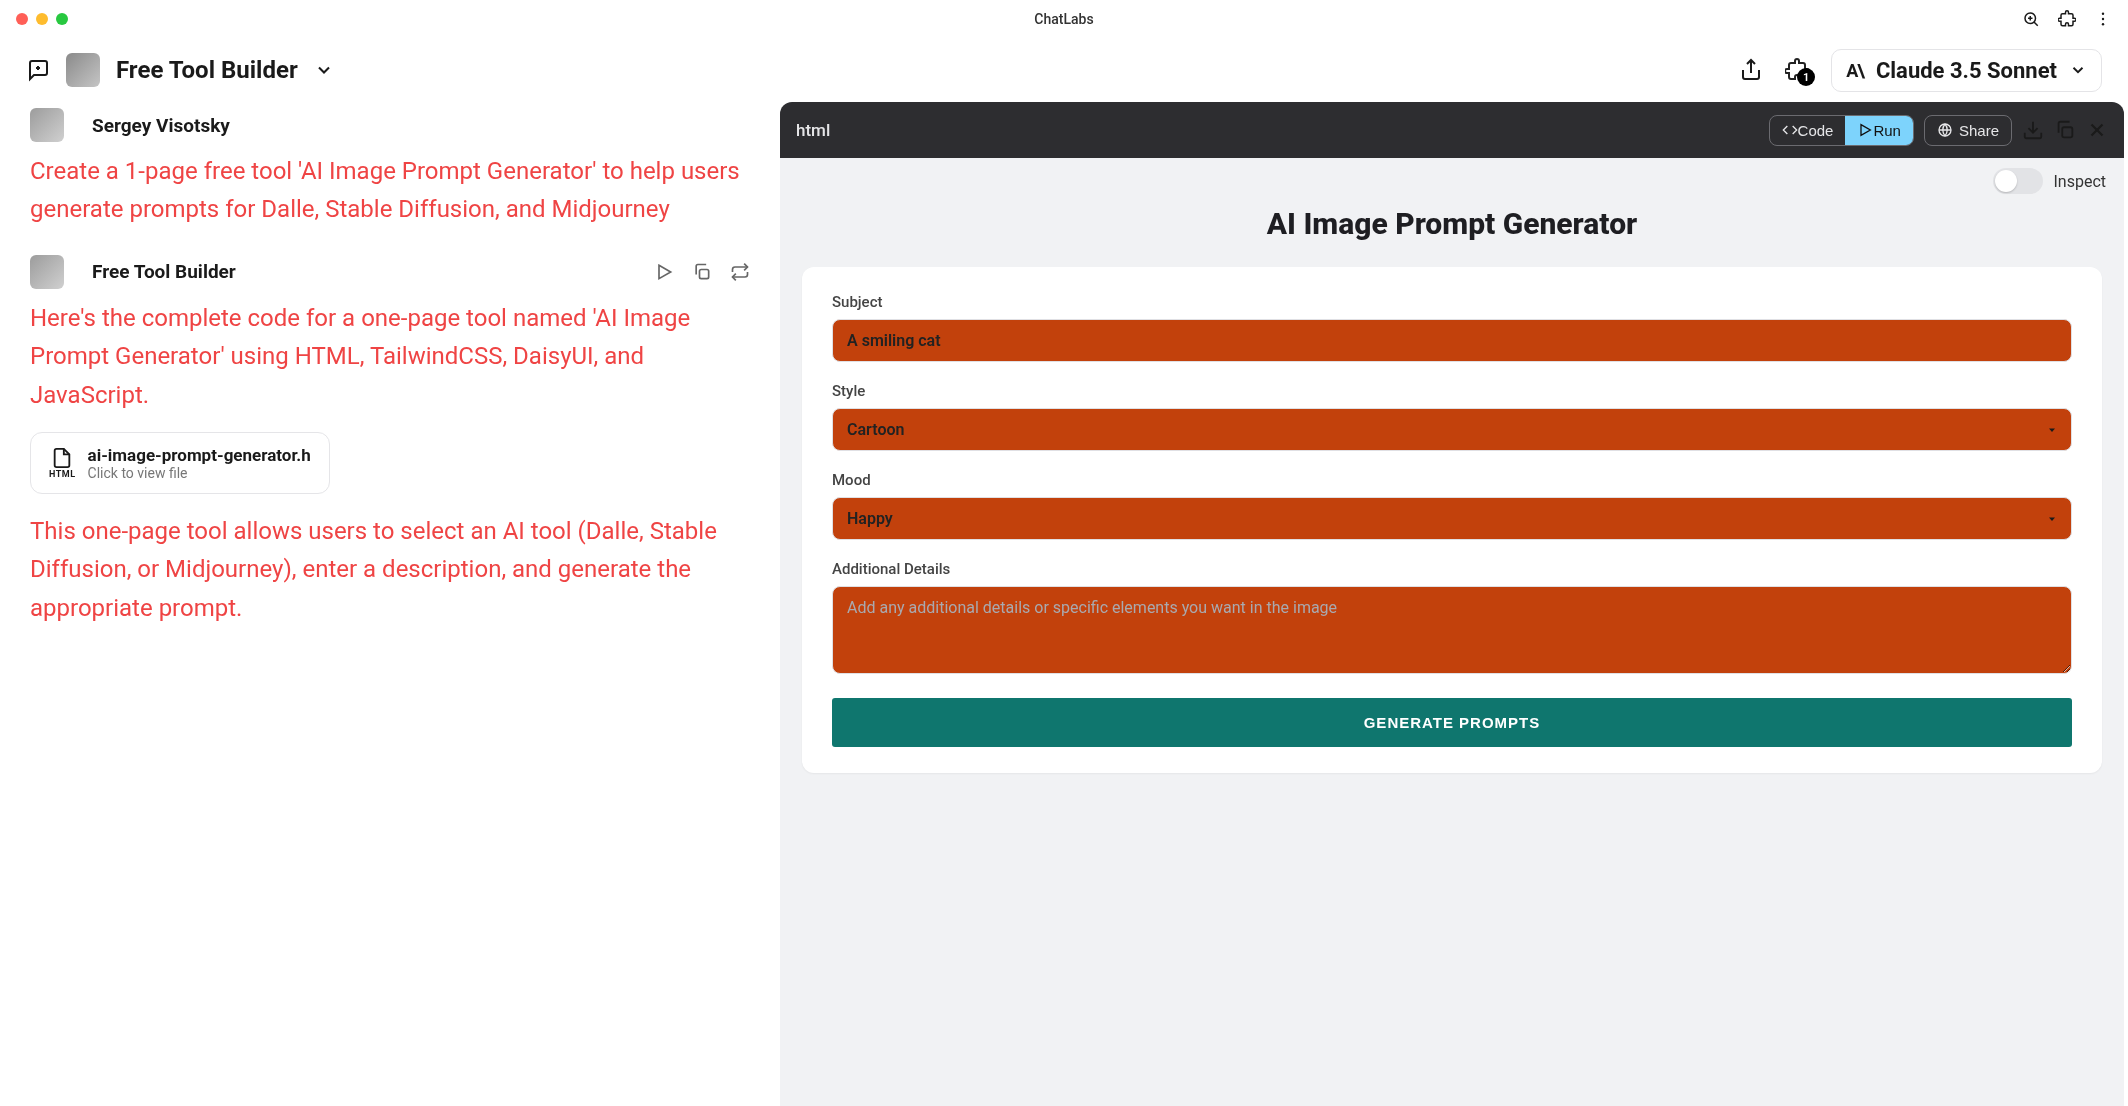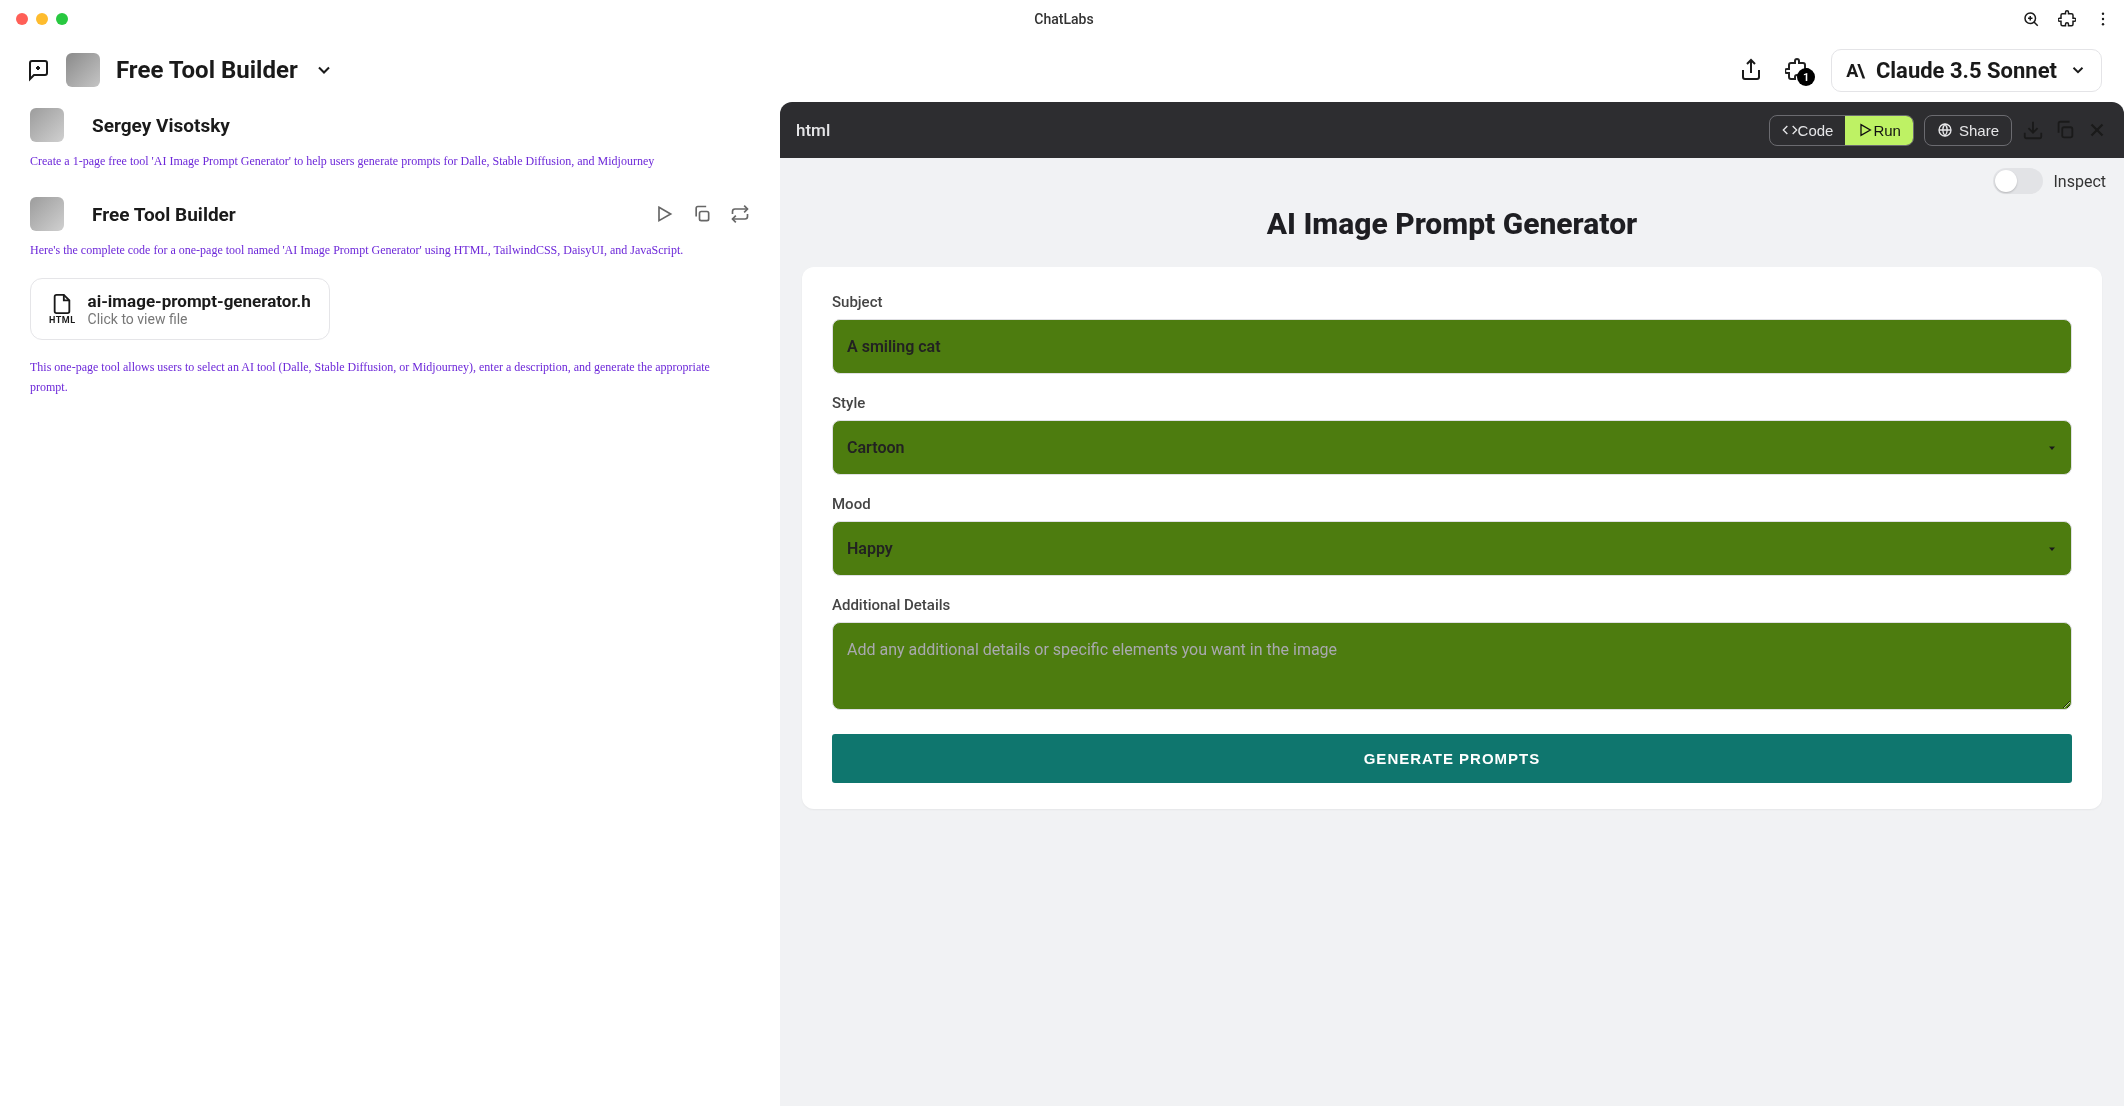--- a/index.html
+++ b/index.html
@@ -25,47 +25,47 @@
   .ai-logo{font-weight:700;font-size:18px;letter-spacing:-1px;}
   .model-name{font-size:22px;font-weight:700;}
   .main{display:flex;height:calc(100vh - 102px);}
   .chat{flex:0 0 780px;padding:6px 30px 0 30px;overflow:auto;}
   .msg{margin-bottom:26px;}
   .msg-head{display:flex;align-items:center;gap:28px;margin-bottom:10px;}
   .msg-av{width:34px;height:34px;border-radius:6px;background:linear-gradient(135deg,#9c9c9c,#d0d0d0);}
   .msg-name{font-weight:700;font-size:19px;}
   .msg-actions{margin-left:auto;display:flex;gap:18px;color:#666;}
   .msg-actions svg{width:20px;height:20px;cursor:pointer;}
-  .msg-body{font-size:12px;line-height:1.6;color:#6d28d9;font-family:Liberation Serif, serif;}
+  .msg-body{font-size:24px;line-height:1.6;color:#ef4444;}
   .file-card{display:inline-flex;align-items:center;gap:12px;border:1px solid #e5e5e8;border-radius:12px;padding:12px 18px;margin:18px 0;cursor:pointer;}
   .file-icon{display:flex;flex-direction:column;align-items:center;}
   .file-icon svg{width:26px;height:22px;}
   .file-icon-sub{font-size:9px;font-weight:700;letter-spacing:0.5px;}
   .file-name{font-weight:700;font-size:17px;}
   .file-hint{font-size:14px;color:#777;}
   
   .panel{flex:1;display:flex;flex-direction:column;background:#f1f2f4;border-top-left-radius:12px;border-top-right-radius:12px;overflow:hidden;margin-right:4px;}
   .panel-tb{height:56px;background:#2d2d30;display:flex;align-items:center;padding:0 16px;gap:10px;}
   .tab-label{color:#e6e6e8;font-size:17px;font-weight:500;}
   .panel-tb-right{margin-left:auto;display:flex;align-items:center;gap:10px;}
   .seg{display:flex;border:1px solid #6b6b70;border-radius:8px;overflow:hidden;}
   .seg-btn{display:flex;align-items:center;padding:6px 12px;font-size:15px;color:#e6e6e8;background:transparent;border:none;cursor:pointer;}
-  .seg-btn.active{background:#bef264;color:#111;}
+  .seg-btn.active{background:#7dd3fc;color:#111;}
   .outl-btn{display:flex;align-items:center;gap:6px;padding:6px 12px;font-size:15px;color:#e6e6e8;background:transparent;border:1px solid #6b6b70;border-radius:8px;cursor:pointer;}
   .pnl-icon{color:#d2d2d5;cursor:pointer;display:flex;width:22px;height:22px;align-items:center;justify-content:center;}
   .inspect-row{display:flex;align-items:center;justify-content:flex-end;gap:10px;padding:10px 18px 0 18px;text-align:right;}
   .toggle{width:50px;height:26px;border-radius:13px;background:#e2e3e6;position:relative;cursor:pointer;}
   .toggle-knob{position:absolute;top:2px;left:2px;width:22px;height:22px;border-radius:50%;background:#fff;box-shadow:0 1px 2px rgba(0,0,0,0.2);}
   .inspect-lbl{font-size:16px;color:#333;}
   .tool-area{padding:4px 22px 22px 22px;overflow:auto;}
   .tool-title{text-align:center;font-size:30px;font-weight:800;color:#1e1e22;margin:8px 0 26px;}
   .card{background:#fff;border-radius:12px;padding:26px 30px;box-shadow:0 1px 2px rgba(0,0,0,0.05);}
   .field{margin-bottom:20px;}
   .flabel{font-size:15px;color:#444;margin-bottom:8px;font-weight:500;}
-  .tinput,.tselect,.tarea{width:100%;border:1px solid #e0e0e4;border-radius:8px;padding:17px 14px;font-size:16px;font-family:inherit;font-weight:600;color:#222;background:#4d7c0f;}
+  .tinput,.tselect,.tarea{width:100%;border:1px solid #e0e0e4;border-radius:8px;padding:11px 14px;font-size:16px;font-family:inherit;font-weight:600;color:#222;background:#c2410c;}
   .tselect{appearance:none;background-image:none;cursor:pointer;}
   .sel-wrap{position:relative;}
   .sel-caret{position:absolute;right:14px;top:50%;transform:translateY(-50%);pointer-events:none;}
   .tarea{min-height:88px;resize:vertical;font-weight:400;}
   .tarea::placeholder{color:#a9a9af;}
   .gen-btn{width:100%;background:#0f766e;color:#fff;border:none;border-radius:3px;padding:16px;font-size:15px;font-weight:700;letter-spacing:1px;cursor:pointer;}
   svg{display:block;}
   .icon-btn{background:none;border:none;padding:0;cursor:pointer;color:inherit;}
 </style>
 </head>

